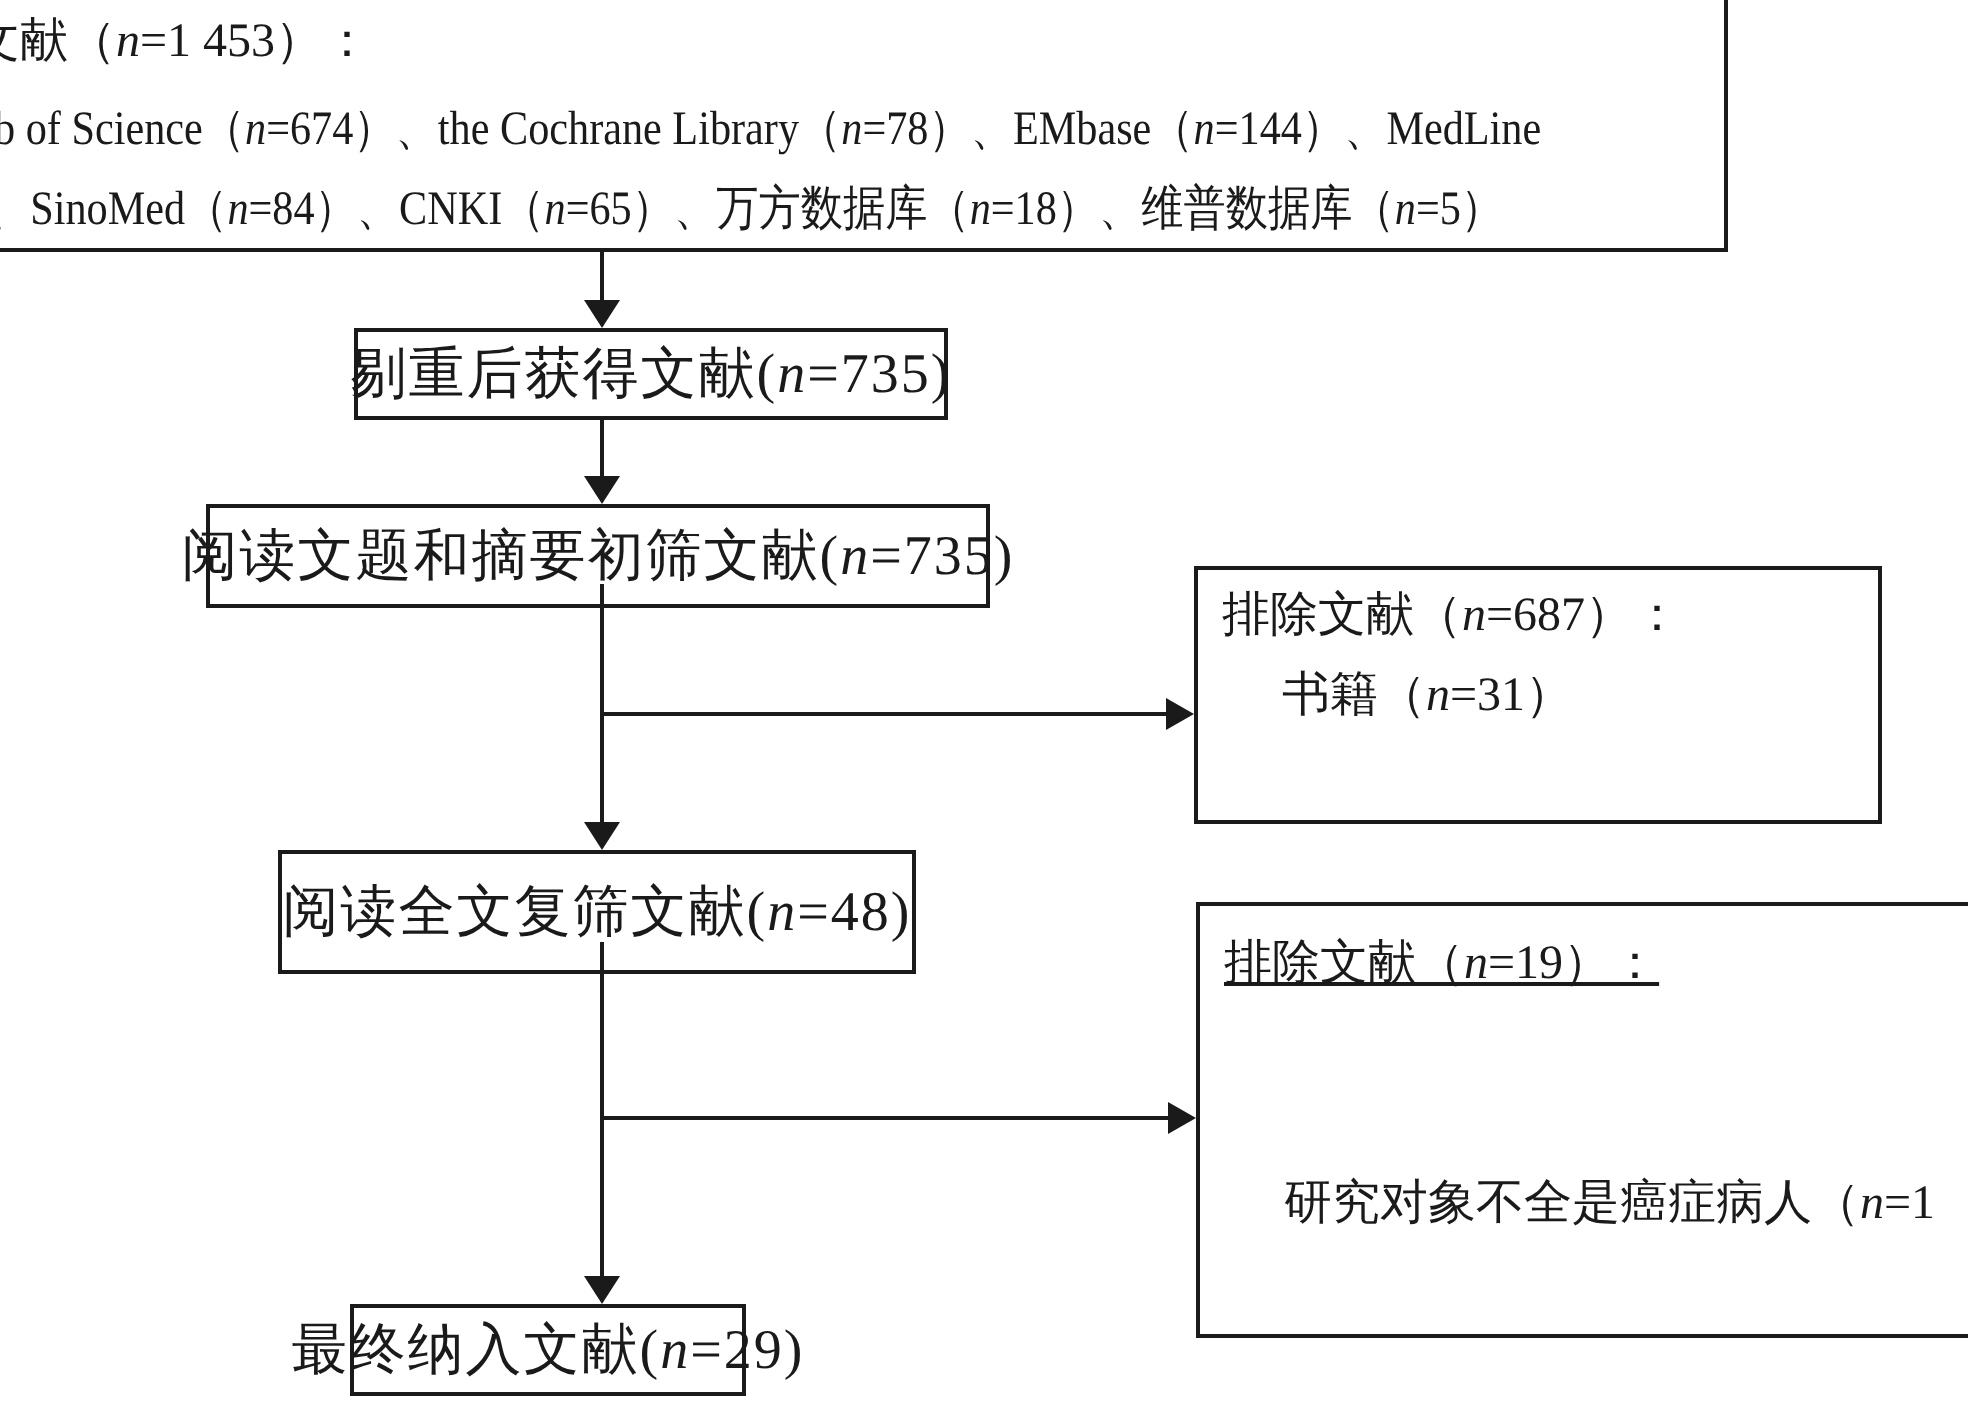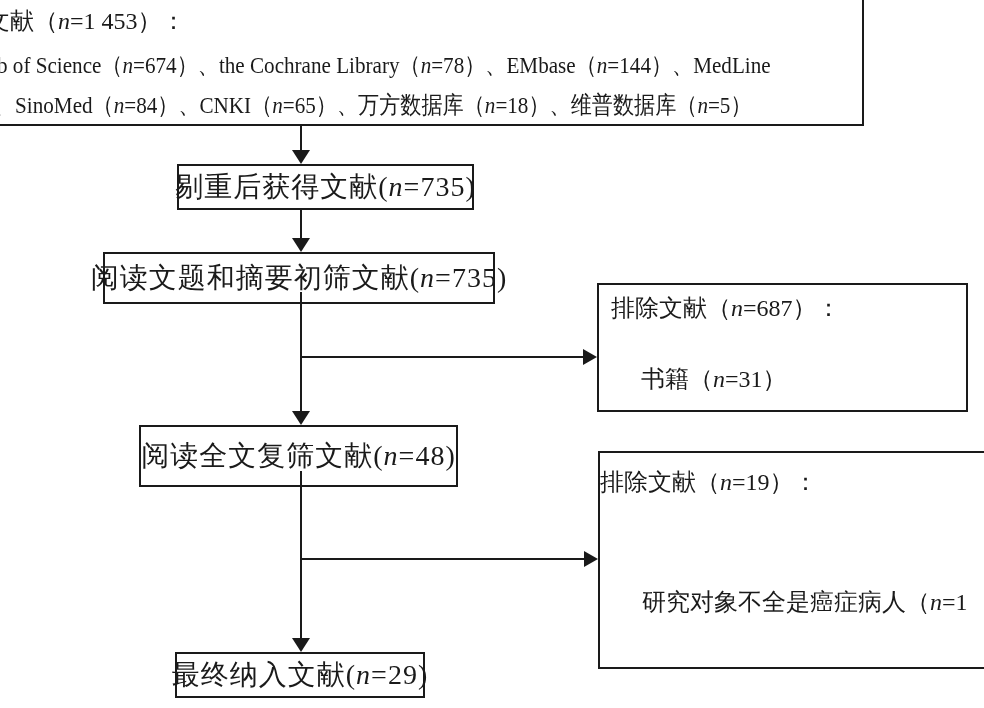--- a/index.html
+++ b/index.html
@@ -85,36 +85,36 @@
 
   <div class="box label-box" style="left:103px; top:252px; width:392px; height:52px;">
     <span>阅读文题和摘要初筛文献(<i>n</i>=735)</span>
   </div>
 
   <div class="vline" style="left:300px; top:292px; height:121px;"></div>
   <div class="arrow-down" style="left:292px; top:411px;"></div>
   <div class="hline" style="left:300px; top:356px; width:284px;"></div>
   <div class="arrow-right" style="left:583px; top:349px;"></div>
 
-  <div class="box" style="left:597px; top:283px; width:371px; height:129px;">
+  <div class="box" style="left:597px; top:283px; width:344px; height:129px;">
     <div class="tline" style="left:12px; top:8px;">排除文献（<i>n</i>=687）：</div>
-    <div class="tline" style="left:42px; top:48px;margin-top:31px;">书籍（<i>n</i>=31）</div>
+    <div class="tline" style="left:42px; top:48px;">书籍（<i>n</i>=31）</div>
   </div>
 
   <div class="box label-box" style="left:139px; top:425px; width:319px; height:62px;">
     <span>阅读全文复筛文献(<i>n</i>=48)</span>
   </div>
 
   <div class="vline" style="left:300px; top:471px; height:167px;"></div>
   <div class="arrow-down" style="left:292px; top:638px;"></div>
   <div class="hline" style="left:300px; top:558px; width:285px;"></div>
   <div class="arrow-right" style="left:584px; top:551px;"></div>
 
   <div class="box" style="left:598px; top:451px; width:430px; height:218px;">
-    <div class="tline" style="left:0; top:14px;">排除文献（<i>n</i>=19）：</div>
+    <div class="tline" style="left:12px; top:14px;text-decoration:underline;">排除文献（<i>n</i>=19）：</div>
     <div class="tline" style="left:42px; top:134px;">研究对象不全是癌症病人（<i>n</i>=1</div>
   </div>
 
-  <div class="box label-box" style="left:175px; top:652px; width:250px; height:46px;">
+  <div class="box label-box" style="left:175px; top:652px; width:198px; height:46px;">
     <span>最终纳入文献(<i>n</i>=29)</span>
   </div>
 
 </div>
 
 </body></html>

